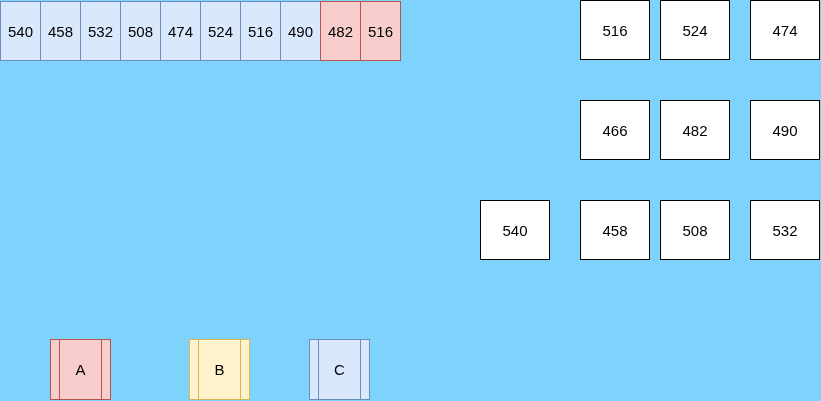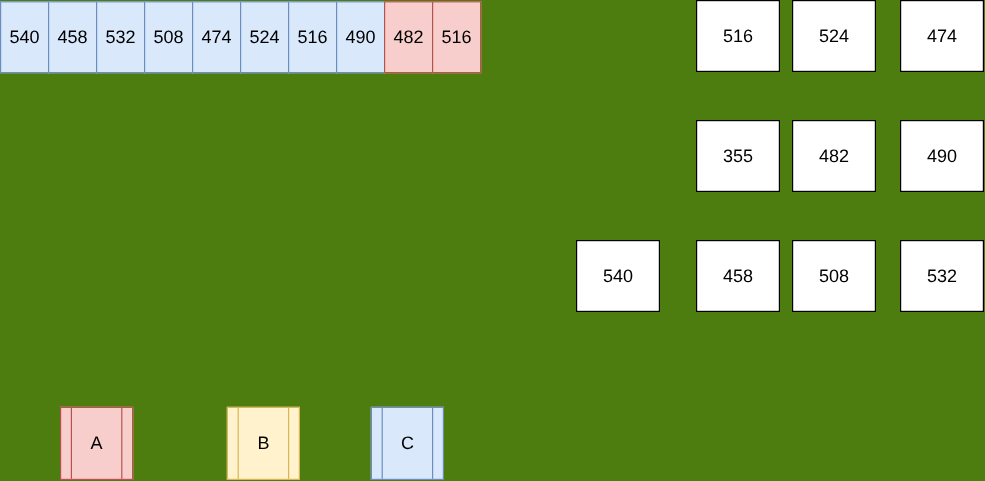--- a/index.html
+++ b/index.html
@@ -5,21 +5,21 @@
   html, body {
     margin: 0;
     padding: 0;
     background: #000000;
     font-family: "Liberation Sans", sans-serif;
   }
   #canvas {
     position: relative;
     width: 821px;
     height: 401px;
-    background: #4d7c0f;
+    background: #7dd3fc;
     overflow: hidden;
     color: #000000;
     font-size: 15px;
   }
   
   .array-strip {
     position: absolute;
     left: 0;
     top: 1px;
     display: flex;
@@ -131,21 +131,21 @@
       <span>516</span>
     </div>
   <div class="grid-box" style="left:660px; top:0px;">
       <span>524</span>
     </div>
   <div class="grid-box" style="left:750px; top:0px;">
       <span>474</span>
     </div>
 
   <div class="grid-box" style="left:580px; top:100px;">
-      <span>355</span>
+      <span>466</span>
     </div>
   <div class="grid-box" style="left:660px; top:100px;">
       <span>482</span>
     </div>
   <div class="grid-box" style="left:750px; top:100px;">
       <span>490</span>
     </div>
 
   <div class="grid-box" style="left:480px; top:200px;">
       <span>540</span>

